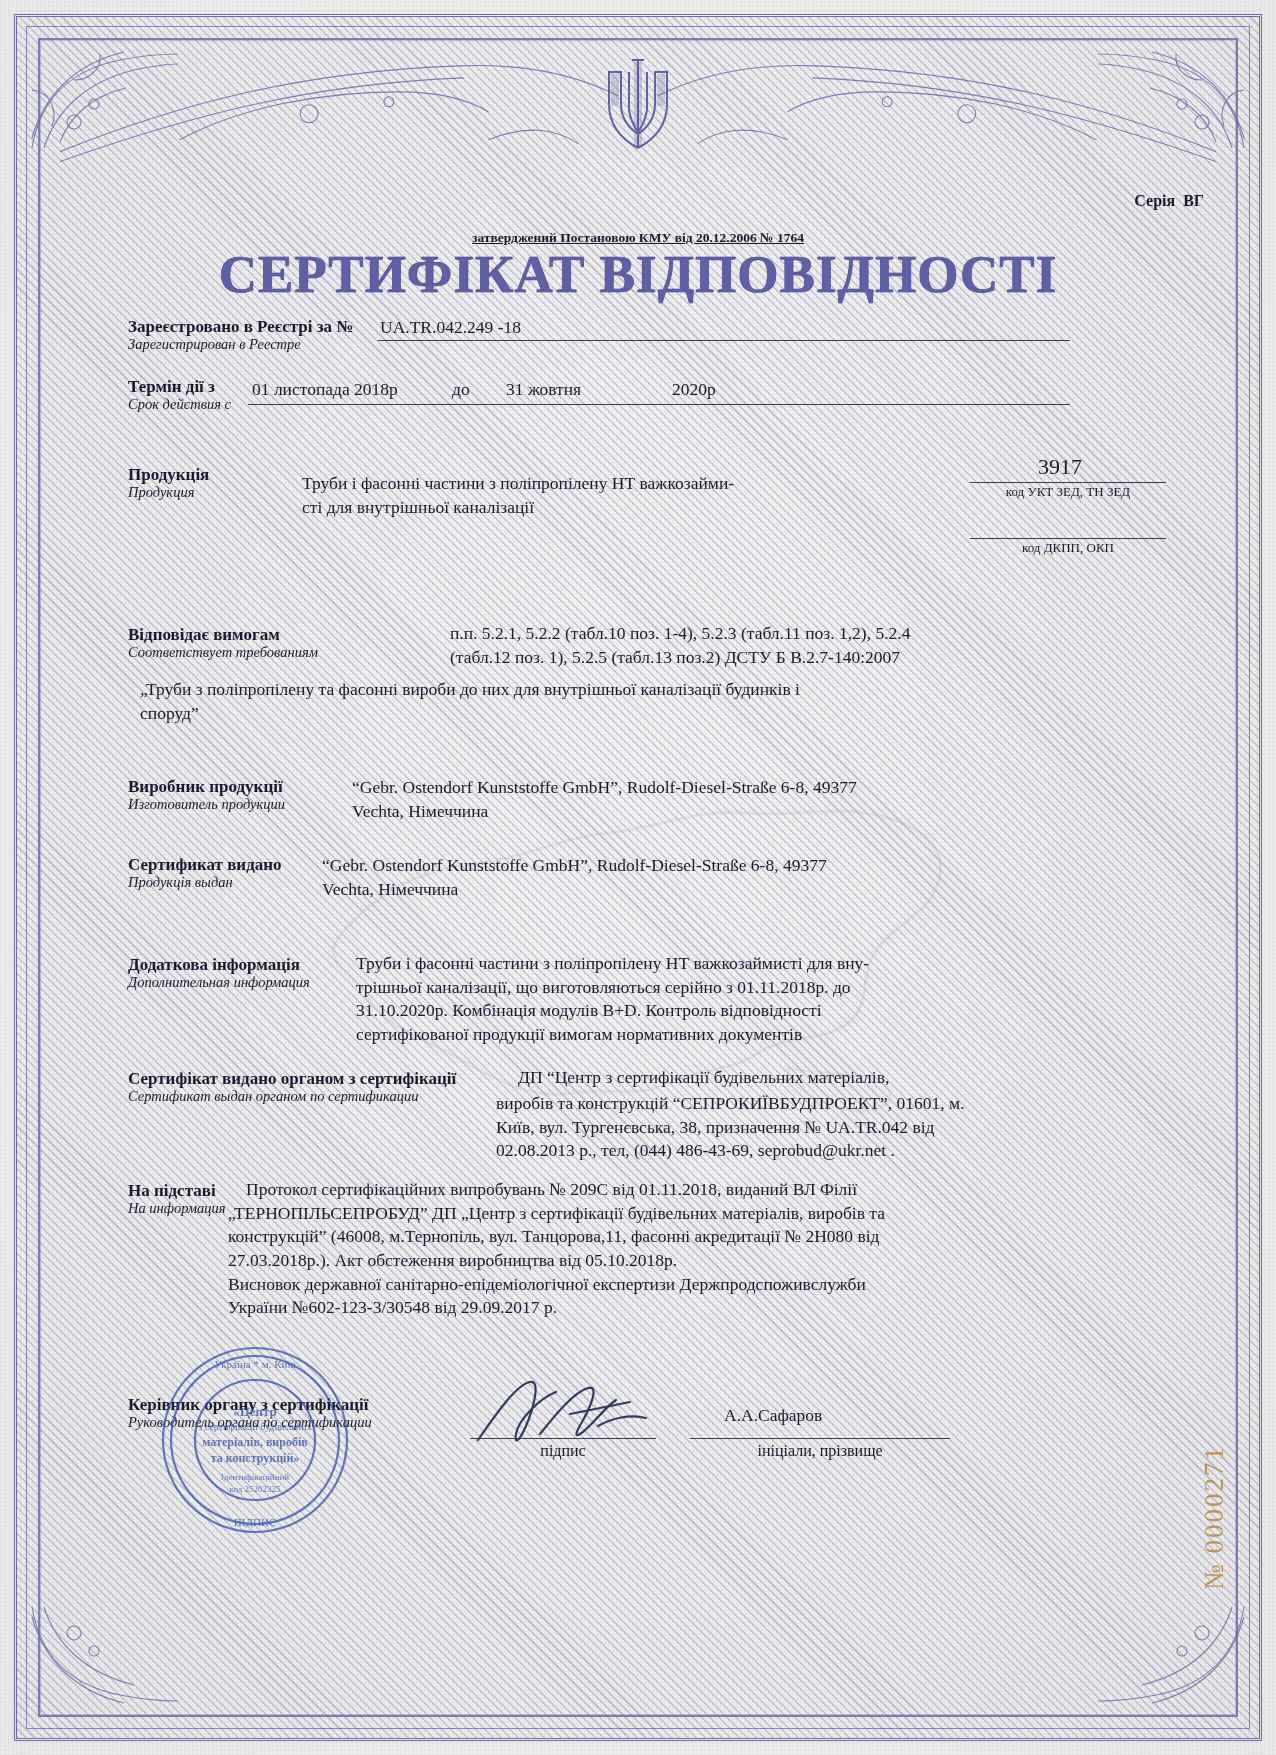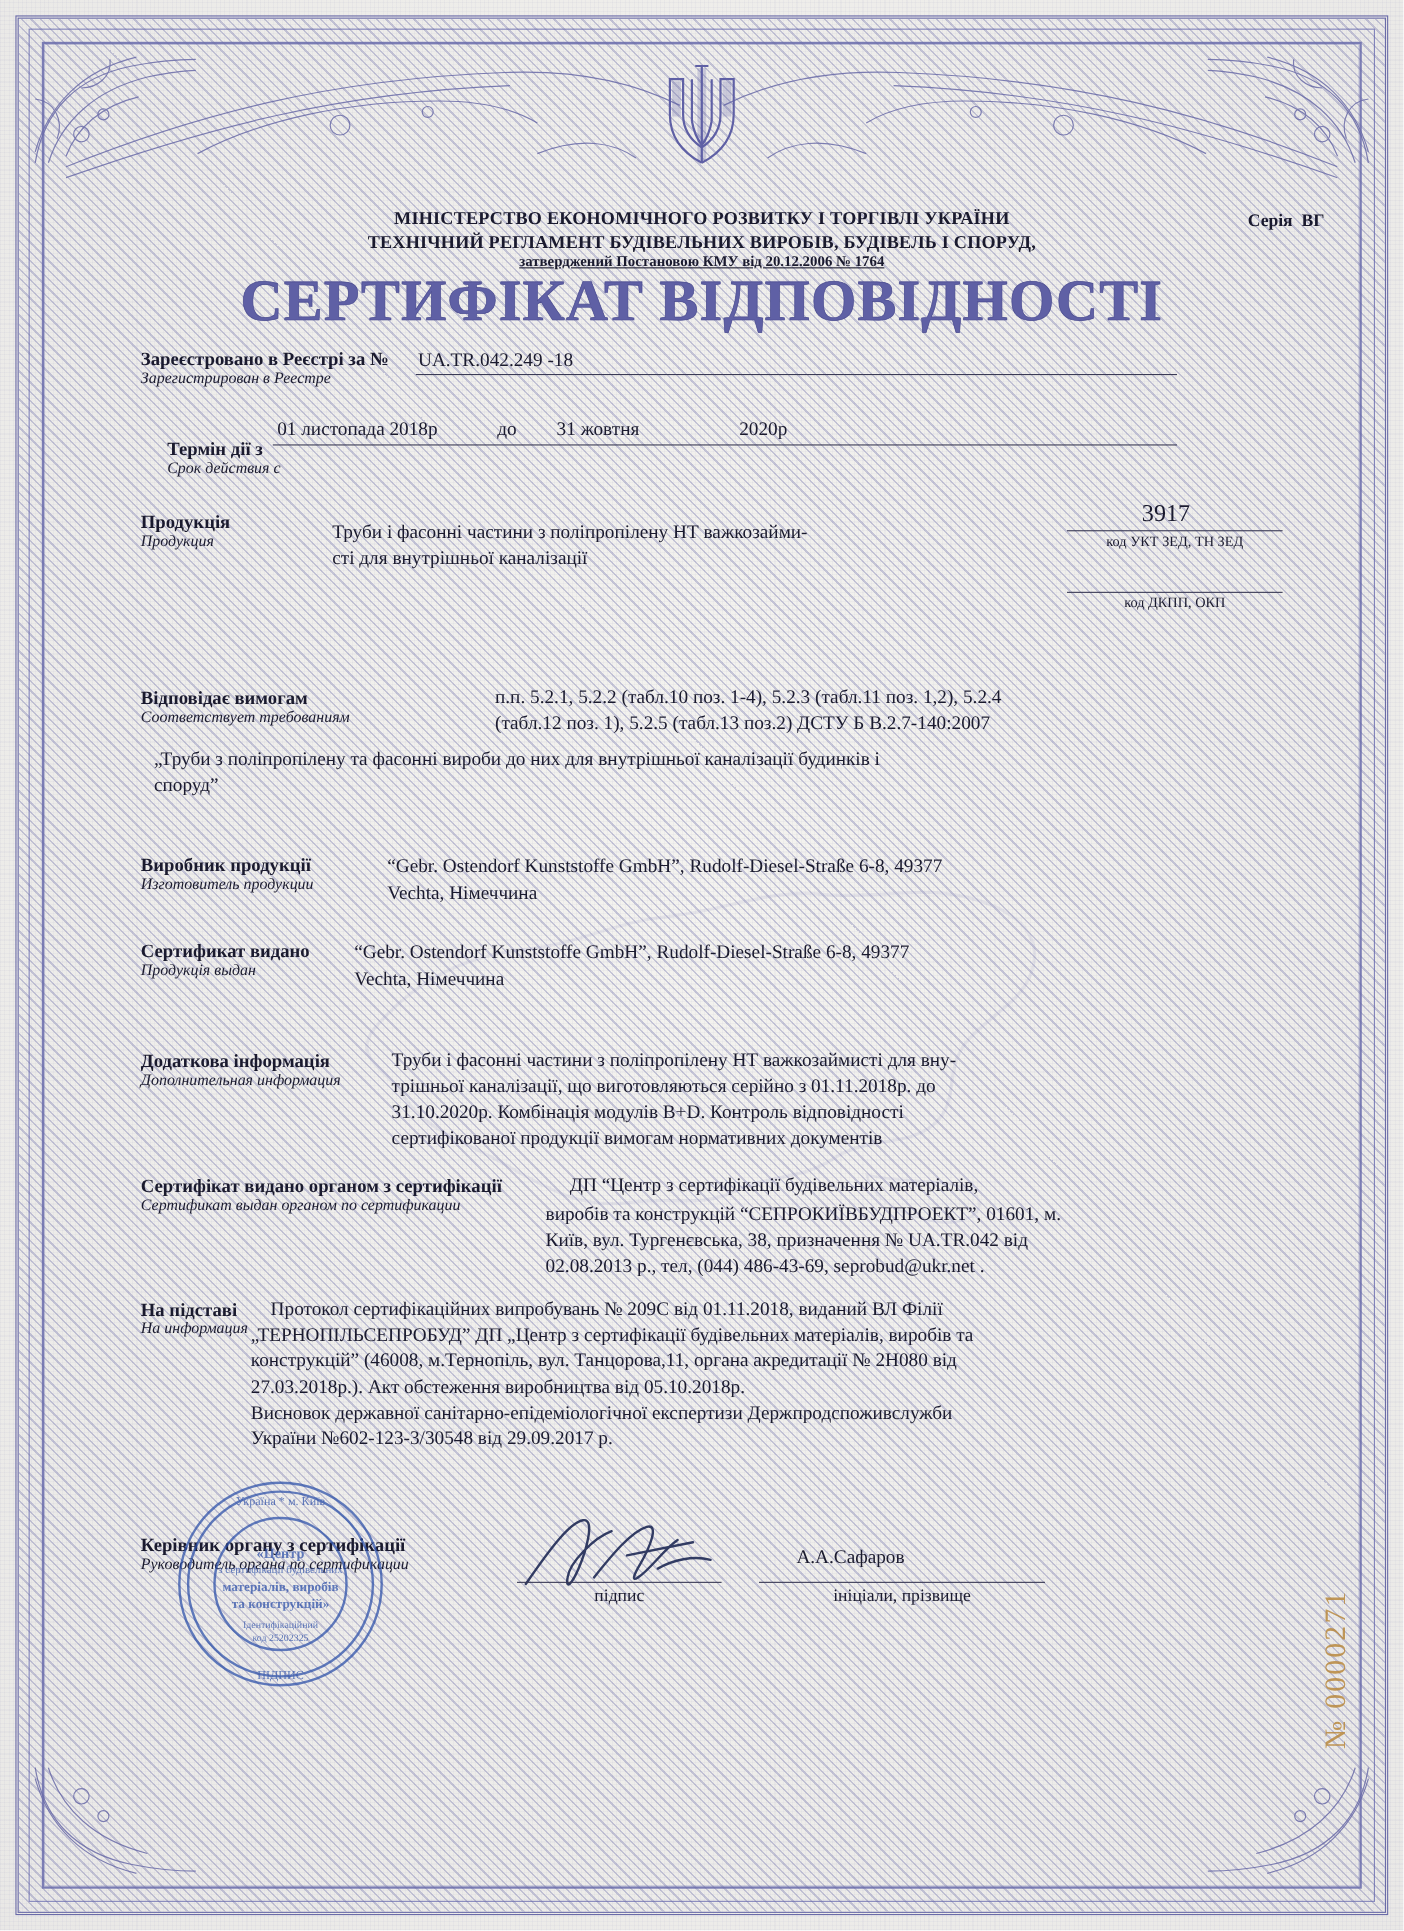--- a/index.html
+++ b/index.html
@@ -215,39 +215,35 @@
         <path d="M33 8 L45 8"></path>
       </g>
       <g fill="#5f60a5" opacity=".25">
         <rect x="35" y="10" width="8" height="84"></rect>
         <rect x="12" y="22" width="8" height="32"></rect>
         <rect x="58" y="22" width="8" height="32"></rect>
       </g>
     </svg>
   </div>
 
-  <div class="ministry">
-    <span>МІНІСТЕРСТВО ЕКОНОМІЧНОГО РОЗВИТКУ І ТОРГІВЛІ УКРАЇНИ</span><br>
-    <span>ТЕХНІЧНИЙ РЕГЛАМЕНТ БУДІВЕЛЬНИХ ВИРОБІВ, БУДІВЕЛЬ І СПОРУД,</span>
-  </div>
   <div class="regulation">затверджений Постановою КМУ від 20.12.2006 № 1764</div>
   <div class="seriya">
     <span>Серія</span>
     &nbsp;<span>ВГ</span>
   </div>
   <div class="title">СЕРТИФІКАТ ВІДПОВІДНОСТІ</div>
 
   <div class="lbl" style="left:128px;top:318px;">
     <span>Зареєстровано в Реєстрі за №</span>
     <span class="ru">Зарегистрирован в Реестре</span>
   </div>
   <div class="val" style="left:380px;top:316px;">UA.TR.042.249 -18</div>
   <div class="rule" style="left:378px;top:340px;width:692px;"></div>
 
-  <div class="lbl" style="left:128px;top:400px;margin-left:24px;">
+  <div class="lbl" style="left:128px;top:378px;">
     <span>Термін дії з</span>
     <span class="ru">Срок действия с</span>
   </div>
   <div class="val" style="left:252px;top:378px;">01 листопада 2018р</div>
   <div class="val" style="left:452px;top:378px;">до</div>
   <div class="val" style="left:506px;top:378px;">31  жовтня</div>
   <div class="val" style="left:672px;top:378px;">2020р</div>
   <div class="rule" style="left:248px;top:404px;width:822px;"></div>
 
   <div class="lbl" style="left:128px;top:466px;">
@@ -317,21 +313,21 @@
     <div>02.08.2013 р., тел, (044) 486-43-69, seprobud@ukr.net .</div>
   </div>
 
   <div class="lbl" style="left:128px;top:1182px;">
     <span>На підставі</span>
     <span class="ru">На информация</span>
   </div>
   <div class="val" style="left:246px;top:1178px;width:906px;text-align:justify;">
     <div>Протокол сертифікаційних випробувань № 209С від 01.11.2018, виданий ВЛ Філії</div>
     <div style="margin-left:-18px">„ТЕРНОПІЛЬСЕПРОБУД” ДП „Центр з сертифікації будівельних матеріалів, виробів та</div>
-    <div style="margin-left:-18px">конструкцій” (46008, м.Тернопіль, вул. Танцорова,11, органа акредитації № 2Н080 від</div>
+    <div style="margin-left:-18px">конструкцій” (46008, м.Тернопіль, вул. Танцорова,11, фасонні акредитації № 2Н080 від</div>
     <div style="margin-left:-18px">27.03.2018р.). Акт обстеження виробництва від 05.10.2018р.</div>
     <div style="margin-left:-18px">Висновок державної санітарно-епідеміологічної експертизи Держпродспоживслужби</div>
     <div style="margin-left:-18px">України №602-123-3/30548 від  29.09.2017 р.</div>
   </div>
 
   <div class="lbl" style="left:128px;top:1396px;">
     <span>Керівник органу з сертифікації</span>
     <span class="ru">Руководитель органа по сертификации</span>
   </div>
   <div class="signature" style="left:470px;top:1368px;">

